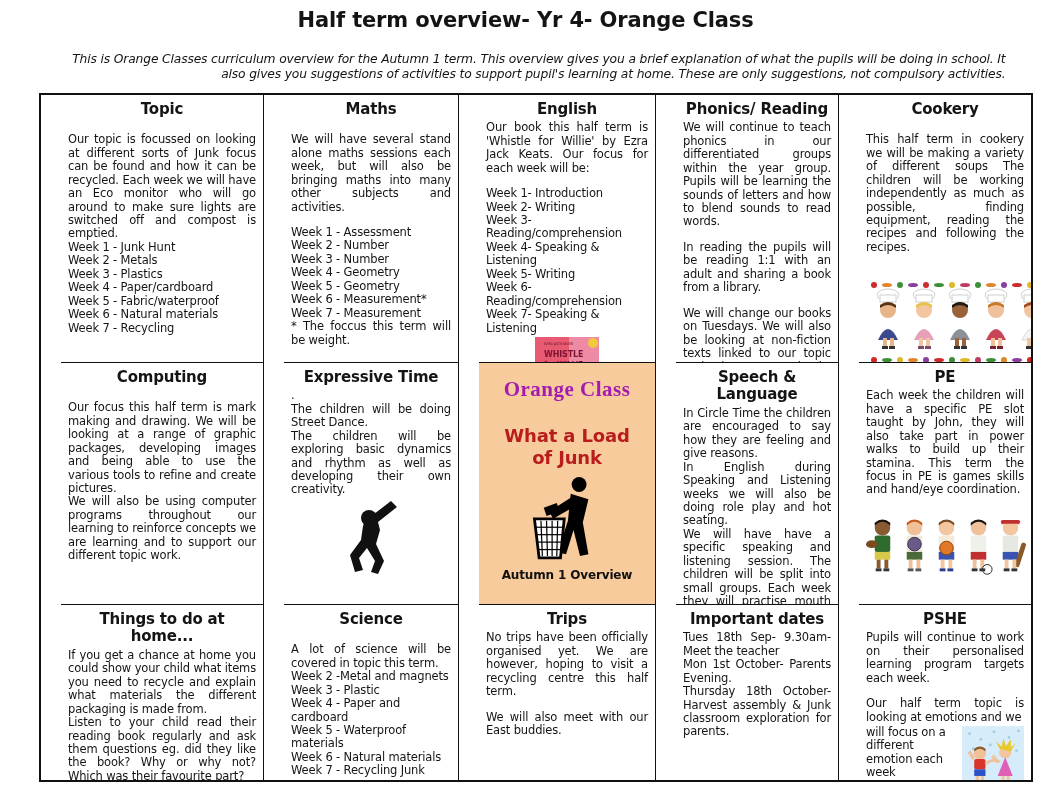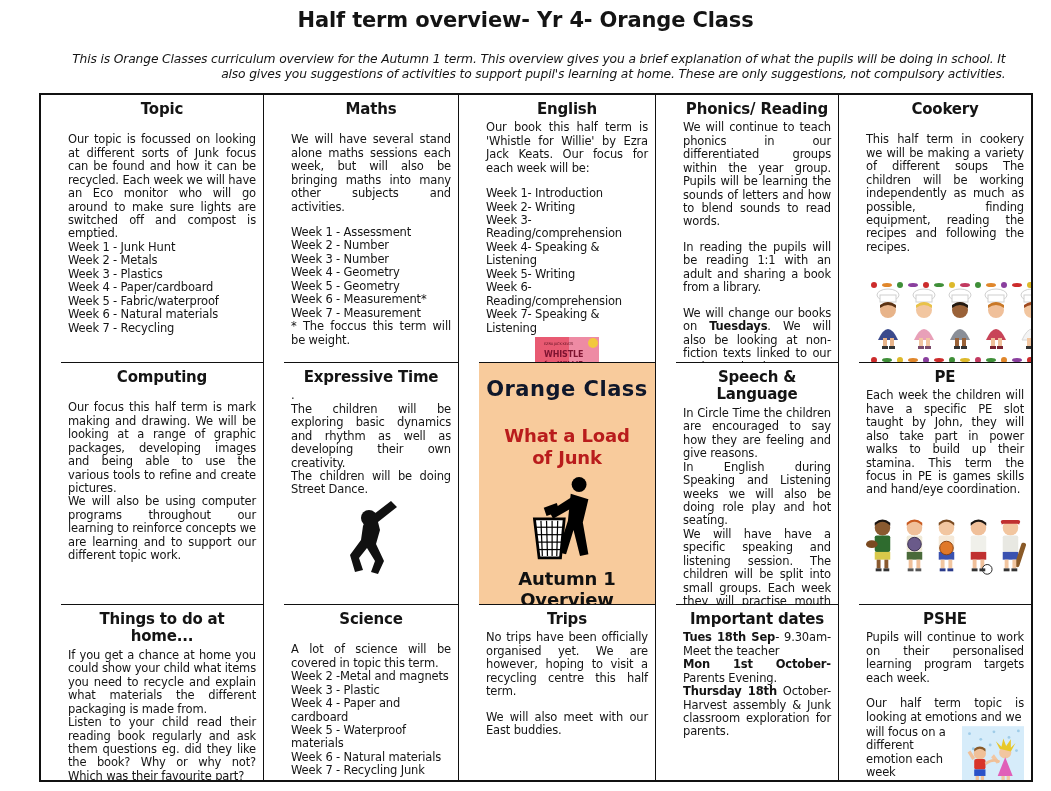--- a/index.html
+++ b/index.html
@@ -26,28 +26,28 @@
   .cell{
     box-sizing:border-box;border-right:1.5px solid #111;border-bottom:1.5px solid #111;
     padding:4px 7px;overflow:hidden;font-size:11.5px;line-height:1.17;margin-left:20px;
   }
   .cell.last-col{border-right:none;}
   .cell.last-row{border-bottom:none;}
   .ch{margin:2px 0 3px 0;font-size:15px;font-weight:bold;text-align:center;letter-spacing:-0.2px;}
   .jp{margin:0;text-align:justify;}
   .ln{margin:0;text-align:left;}
   .sp{height:12px;}
-  .b{font-weight:bold;}
+  .b{font-weight:normal;}
   .img{text-align:center;margin:2px 0;}
   .rowflex{display:flex;align-items:flex-start;gap:4px;}
   .rowflex .ln{flex:1;padding-top:2px;}
   .center-cell{display:flex;flex-direction:column;align-items:center;text-align:center;}
   .oc-title{font-size:21px;font-weight:bold;margin-top:10px;letter-spacing:0.5px;}
   .oc-sub{font-size:18px;font-weight:bold;color:#b91c1c;margin-top:24px;line-height:1.2;width:150px;}
-  .oc-footer{font-size:18px;font-weight:bold;color:#111;margin-top:2px;}
+  .oc-footer{font-size:12px;font-weight:bold;color:#111;margin-top:2px;}
   .center-cell .img{margin-top:6px;}
 </style>
 </head>
 <body>
 
 <div class="page-title">Half term overview- Yr 4- Orange Class</div>
 <div class="intro">This is Orange Classes curriculum overview for the Autumn 1 term. This overview gives you a brief explanation of what the pupils will be doing in school. It also gives you suggestions of activities to support pupil's learning at home. These are only suggestions, not compulsory activities.</div>
 <div class="table">
     <div class="cell">
       <h3 class="ch">Topic</h3>
@@ -210,31 +210,31 @@
     </div>
     <div class="cell">
       <h3 class="ch">Computing</h3>
       <div class="sp"></div>
       <p class="jp"><span>Our focus this half term is mark making and drawing.  We will be looking at a range of graphic packages, developing images and being able to use the various tools to refine and create pictures.</span></p>
       <p class="jp"><span>We will also be using computer programs throughout our learning to reinforce concepts we are learning and to support our different topic work.</span></p>
     </div>
     <div class="cell">
       <h3 class="ch">Expressive Time</h3>
       <div class="ln">.</div>
+      <p class="jp"><span>The children will be doing Street Dance.</span></p>
       <p class="jp"><span>The children will be exploring basic dynamics and rhythm as well as developing their own creativity.</span></p>
-      <p class="jp"><span>The children will be doing Street Dance.</span></p>
       <div class="img"><svg width="72" height="80" viewBox="0 0 72 80">
   <g fill="#111">
             <circle cx="34" cy="19" r="8"></circle>
   <path d="M56 2 L62 8 L43 23 L45 31 L41 45 L49 62 L43 75 L36 73 L40 62 L32 49 L24 59 L28 71 L20 73 L15 56 L26 41 L28 27 L30 22 Z"></path>
           </g>
         </svg></div>
     </div>
     <div class="cell center-cell" style="background: rgb(248, 203, 156);">
-      <div class="oc-title" style="color: #0f172a;">Orange Class</div>
+      <div class="oc-title" style="color: #a21caf; font-family: Liberation Serif, serif;">Orange Class</div>
       <div class="oc-sub">What a Load of Junk</div>
       <div class="img"><svg width="80" height="86" viewBox="0 0 86 92">
   <g fill="#000">
   <circle cx="56" cy="11" r="8"></circle>
   <path d="M47 21 L66 27 L60 52 L66 86 L57 88 L50 60 L42 86 L33 84 L44 50 Z"></path>
   <path d="M49 24 L24 40 L28 48 L54 33 Z"></path>
   <path d="M18 36 L32 31 L35 40 L21 45 Z"></path>
           </g>
   <path d="M8 48 L40 48 L36 90 L13 90 Z" fill="#fff" stroke="#000" stroke-width="3"></path>
   <g stroke="#000" stroke-width="1.3">

